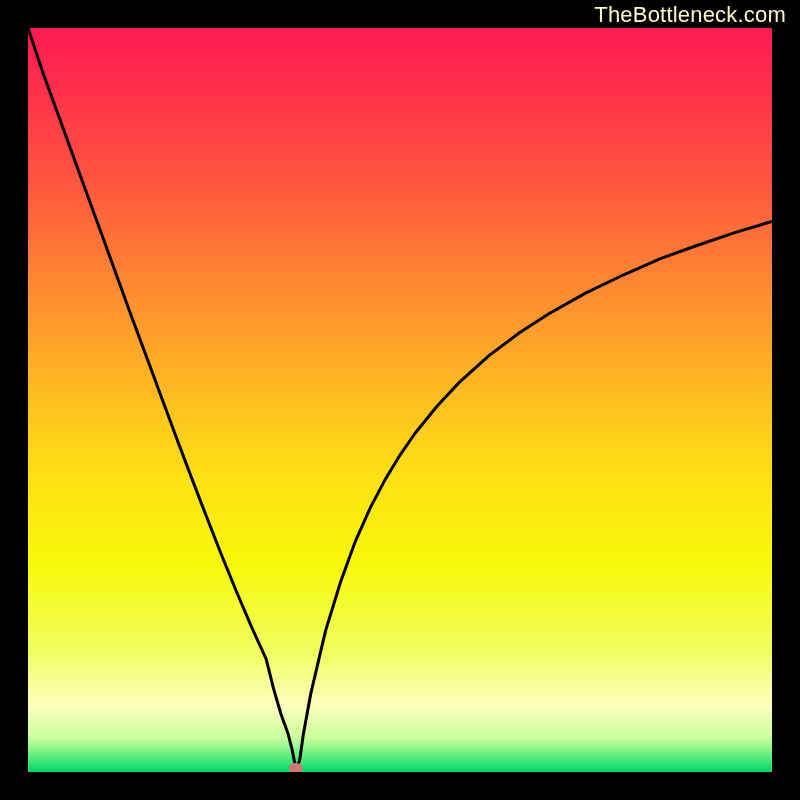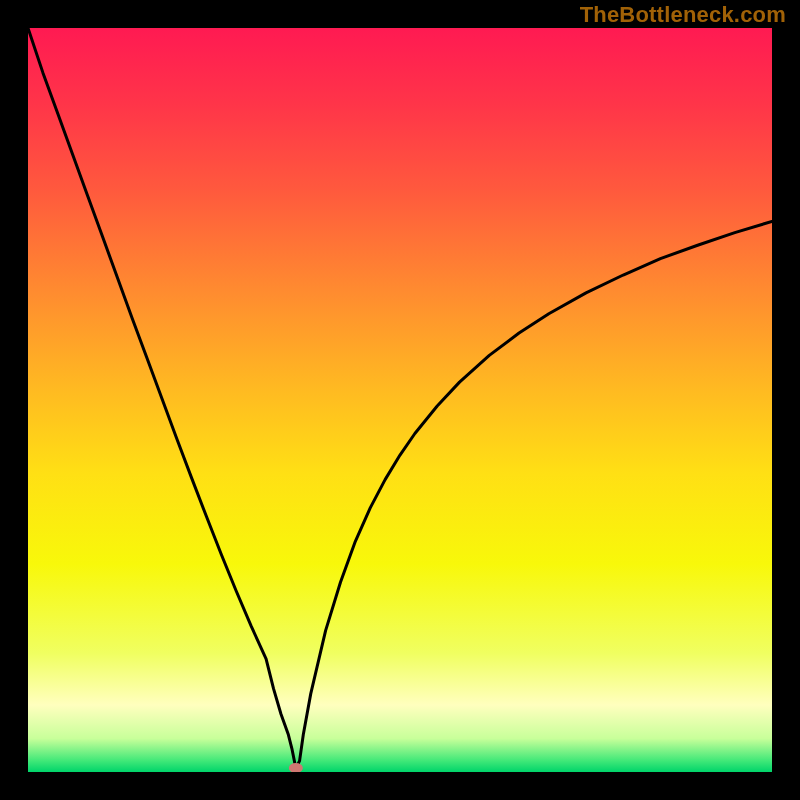--- a/index.html
+++ b/index.html
@@ -16,23 +16,23 @@
     left: 0;
     top: 0;
     width: 800px;
     height: 800px;
     background: #000;
   }
   .watermark {
     position: absolute;
     top: 2px;
     right: 14px;
-    color: #a16207;
+    color: #fef9c3;
     font-size: 22px;
-    font-weight: 700;
+    font-weight: 400;
     letter-spacing: 0.2px;
     user-select: none;
   }
   .plot {
     position: absolute;
     left: 28px;
     top: 28px;
     width: 744px;
     height: 744px;
   }

